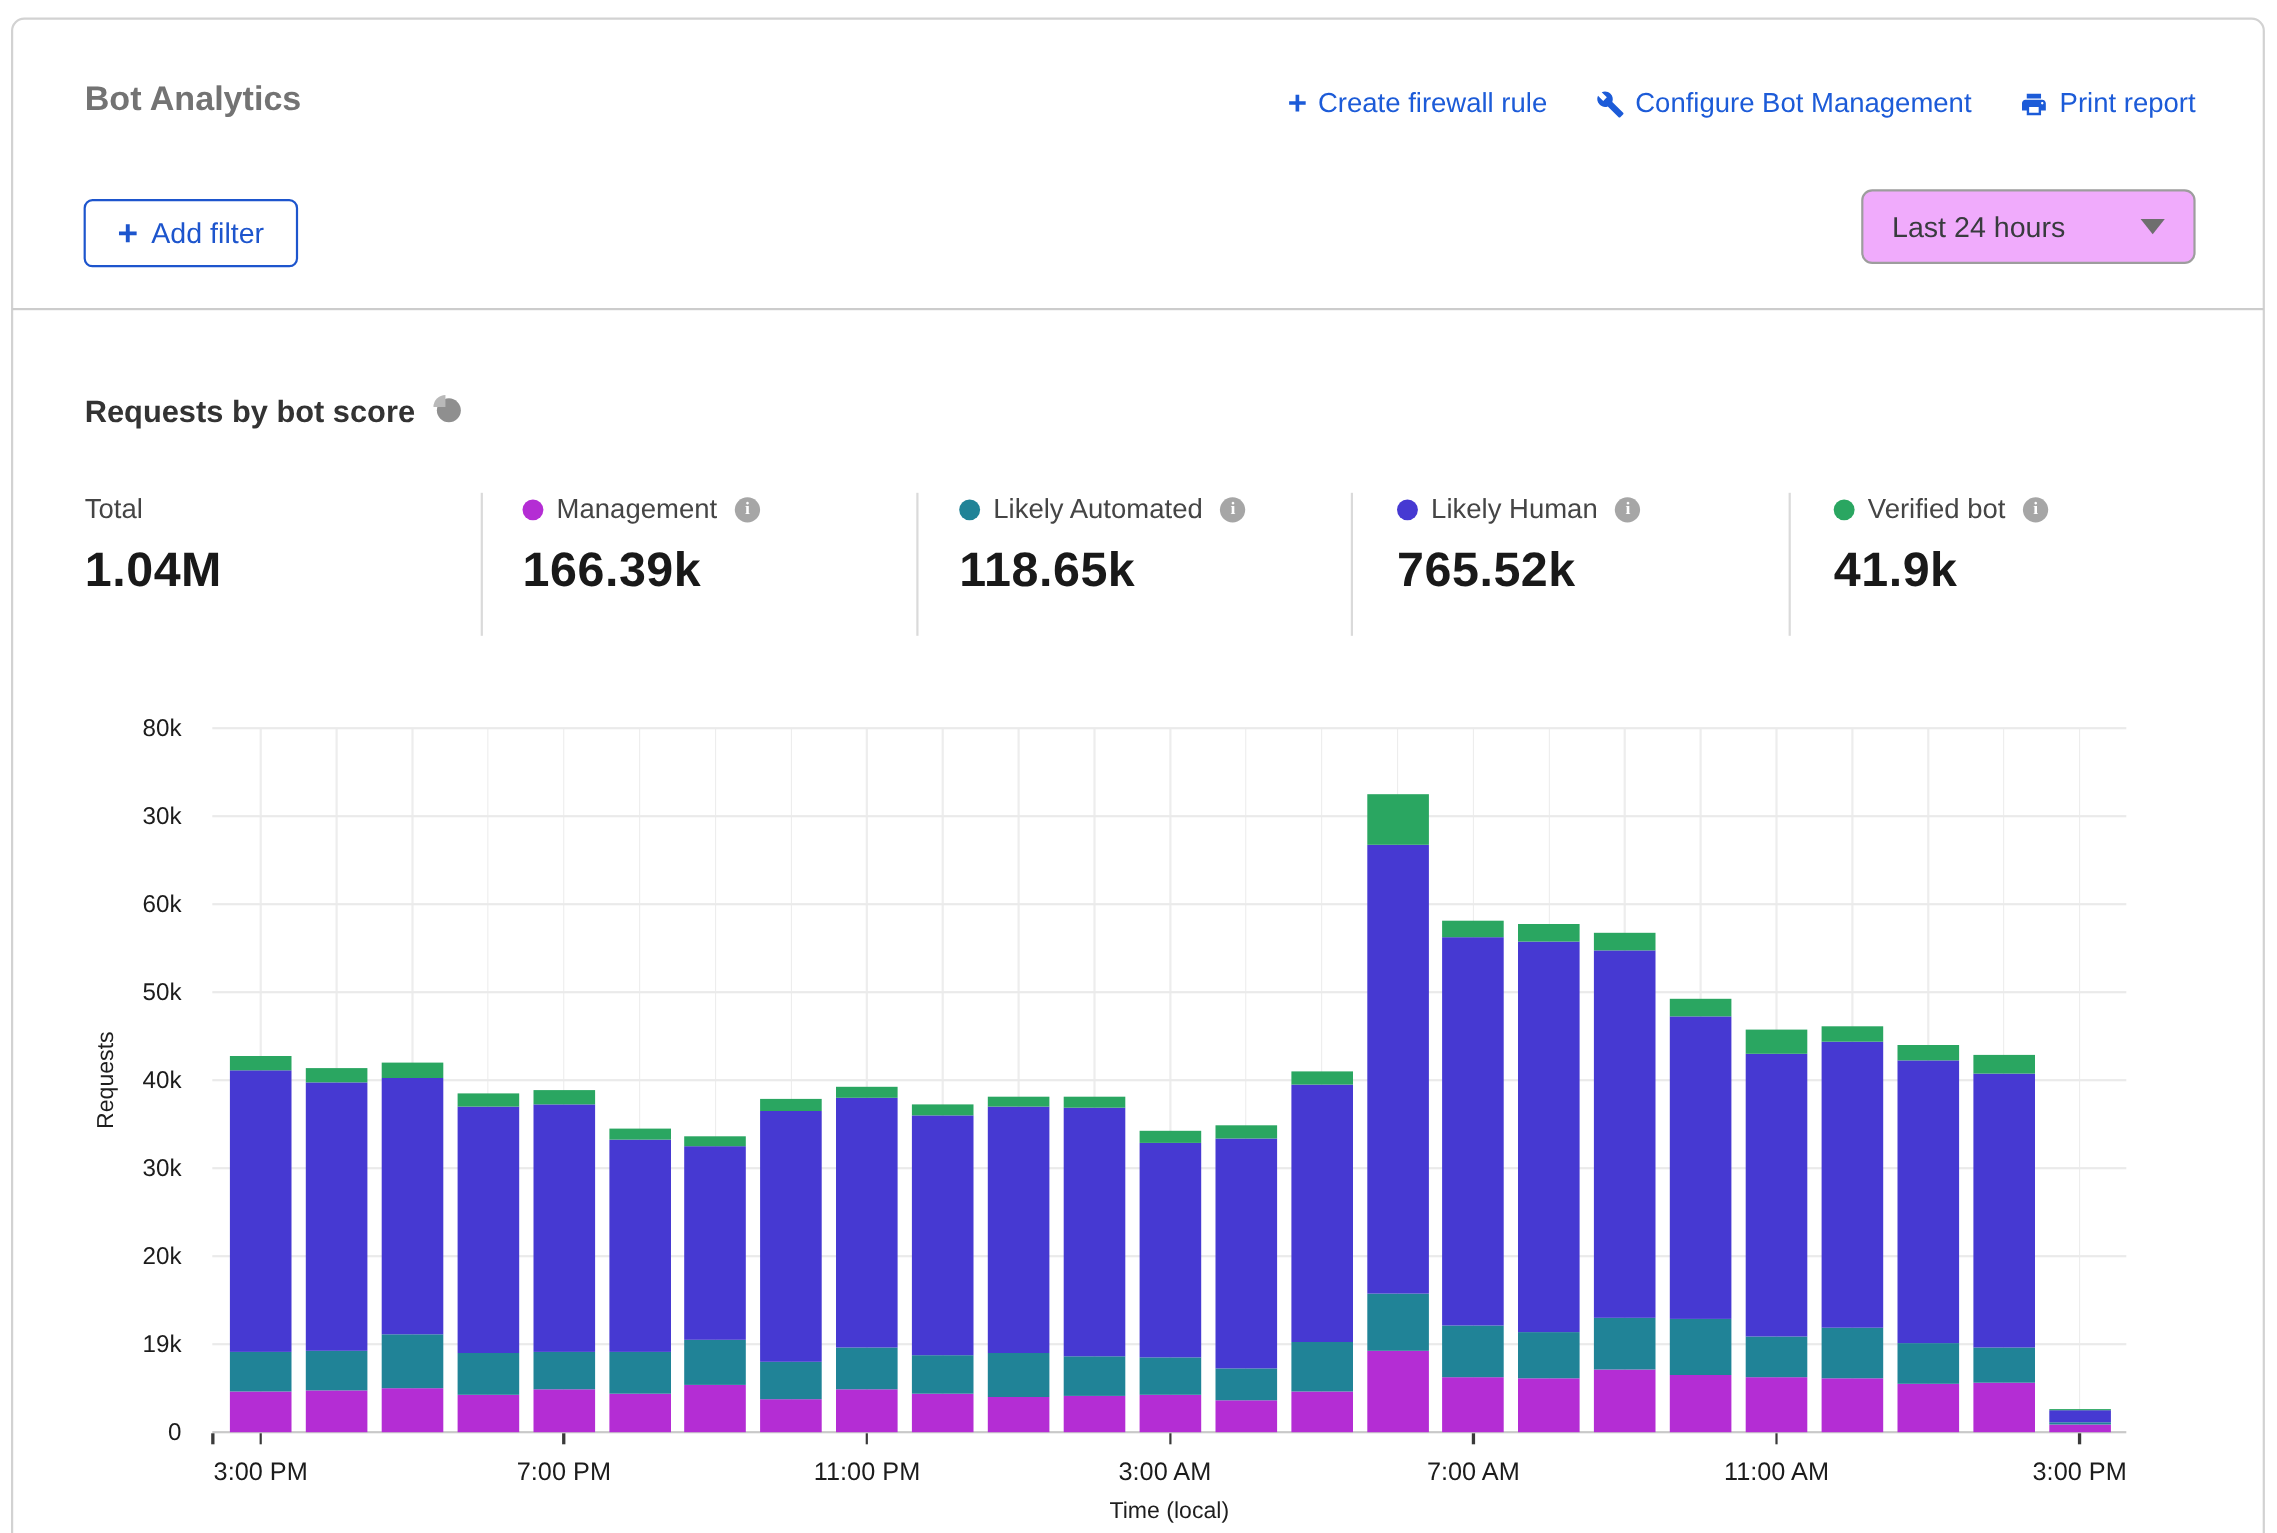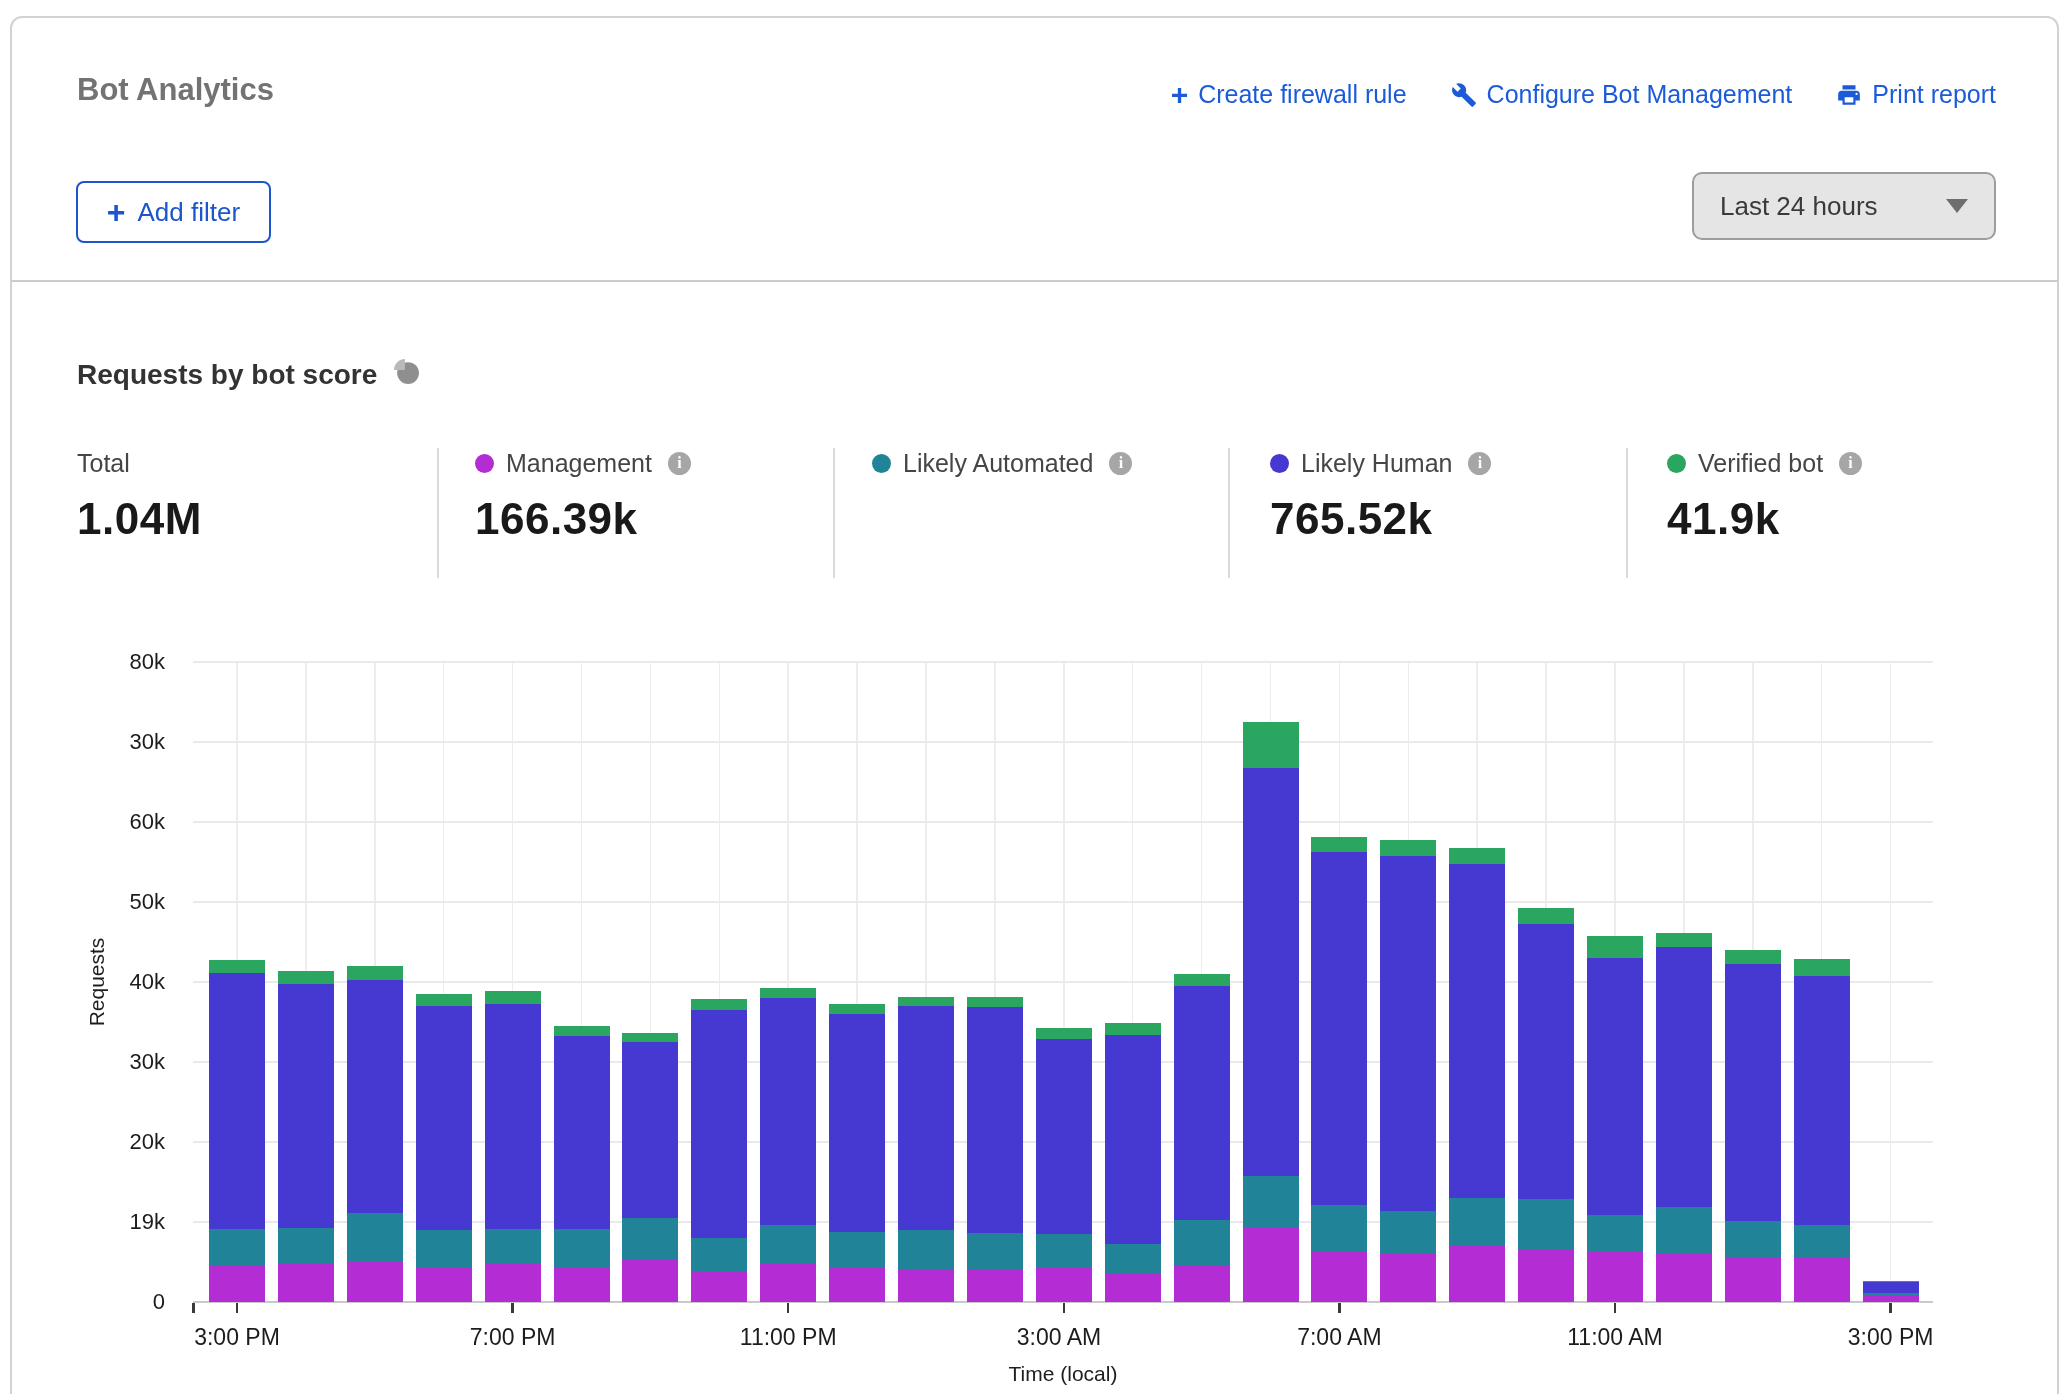--- a/index.html
+++ b/index.html
@@ -19,21 +19,21 @@
                  font-size:25px; cursor:pointer; white-space:nowrap; }
   .action-link svg { display:block; }
   .plus-glyph { font-size:30px; font-weight:bold; line-height:24px; }
 
   .add-filter { left:76px; top:181px; width:195px; height:62px; border:2.5px solid #1d55cd;
                 border-radius:8px; color:#1d55cd; font-size:26px; display:flex;
                 align-items:center; justify-content:center; gap:12px; background:#fff; cursor:pointer; }
   .add-filter .plus-glyph { font-size:32px; font-weight:bold; }
 
   .dropdown { left:1692px; top:172px; width:304px; height:68px; border:2px solid #9d9d9d;
-              border-radius:10px; background:#e5e5e5; display:flex; align-items:center;
+              border-radius:10px; background:#f0abfc; display:flex; align-items:center;
               padding:0 26px; font-size:26px; color:#383b3e; cursor:pointer;gap:36px; }
   .caret { margin-left:auto; width:0; height:0; border-left:11px solid transparent;
            border-right:11px solid transparent; border-top:14px solid #6e6e6e; }
 
   .section-title { left:77px; top:358px; font-size:28px; font-weight:bold; color:#333;
                    display:flex; align-items:center; gap:16px; }
 
   .stat { top:448px; }
   .stat-label-row { display:flex; align-items:center; gap:12px; height:30px; }
   .dot { width:19px; height:19px; border-radius:50%; flex:none; }
@@ -127,20 +127,21 @@
   <div class="stat-value">166.39k</div>
 </div>
 
 <div class="abs stat-divider" style="left:833px"></div>
 <div class="abs stat" style="left:872px">
   <div class="stat-label-row">
     <span class="dot" style="background: rgb(32, 131, 151);"></span>
     <span class="stat-label">Likely Automated</span>
     <span class="info-icon">i</span>
   </div>
+  <div class="stat-value">118.65k</div>
 </div>
 
 <div class="abs stat-divider" style="left:1228px"></div>
 <div class="abs stat" style="left:1270px">
   <div class="stat-label-row">
     <span class="dot" style="background: rgb(70, 57, 210);"></span>
     <span class="stat-label">Likely Human</span>
     <span class="info-icon">i</span>
   </div>
   <div class="stat-value">765.52k</div>

